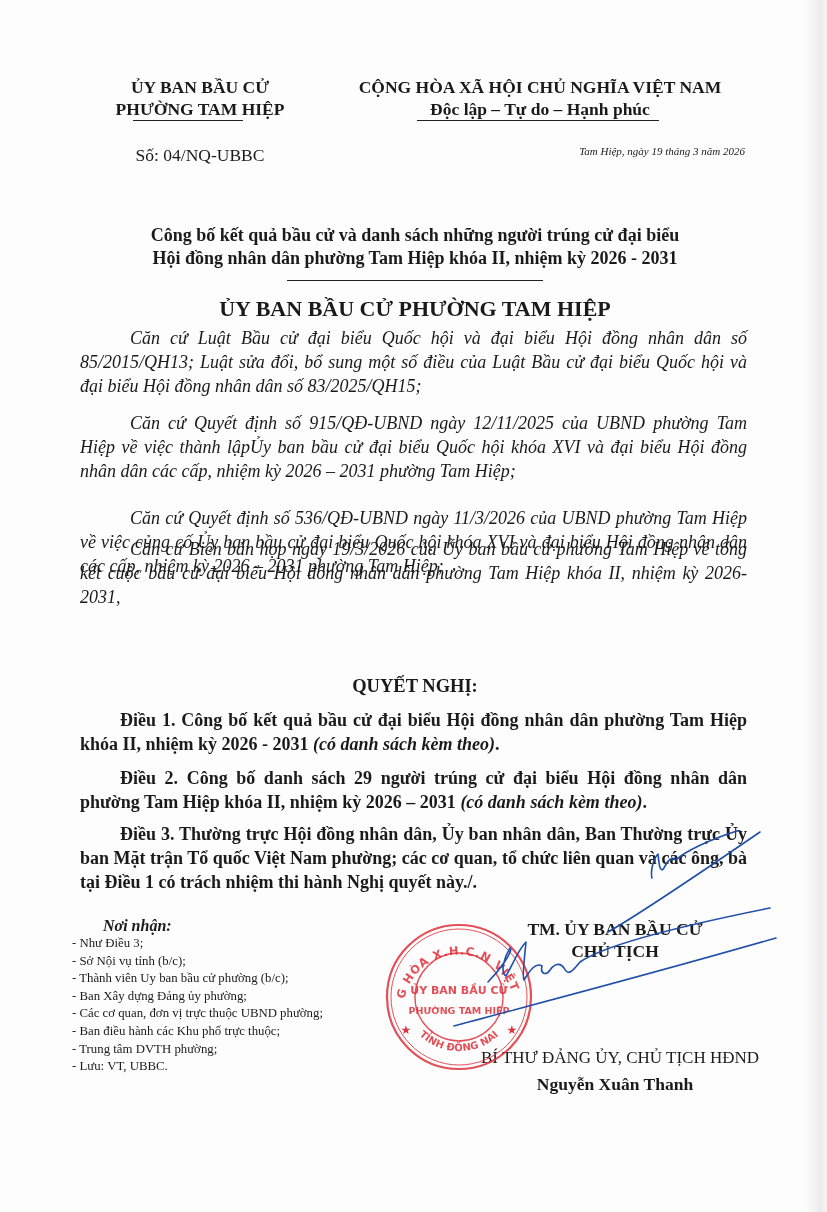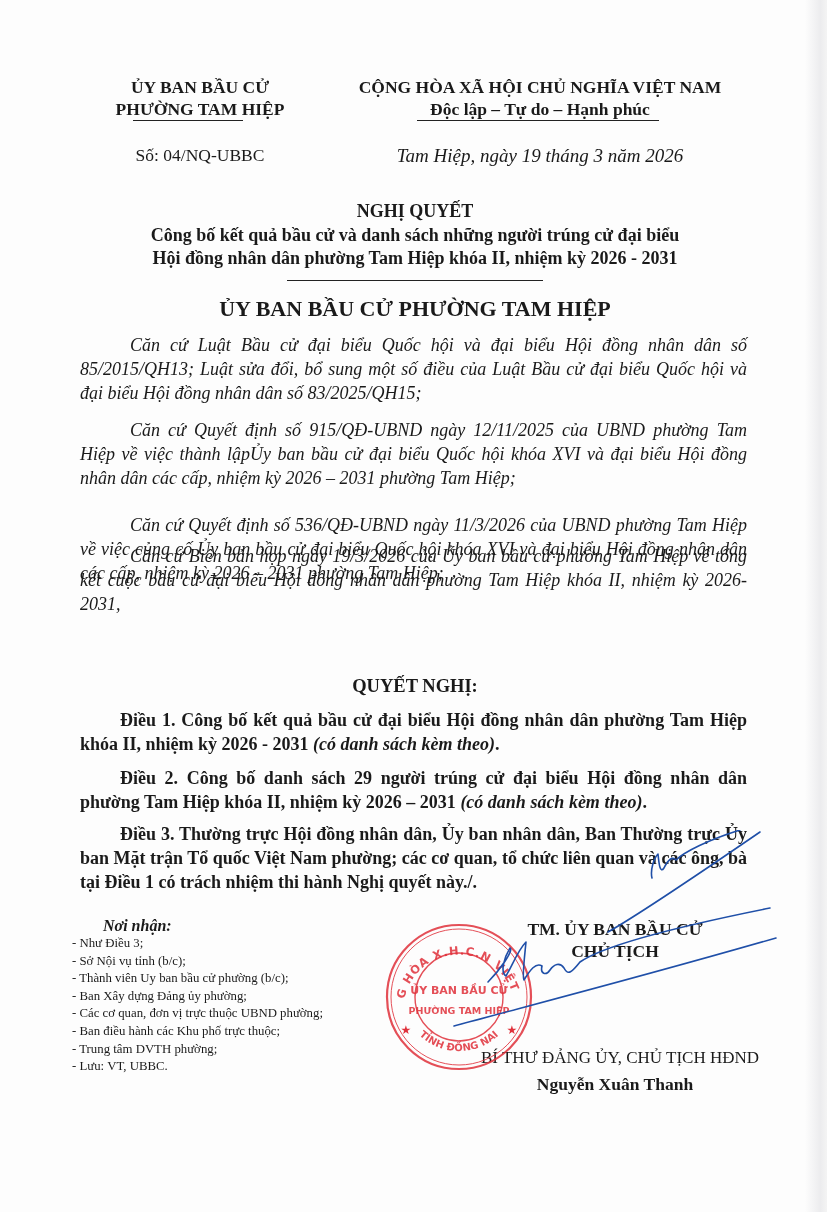--- a/index.html
+++ b/index.html
@@ -18,31 +18,31 @@
   .abs { position: absolute; }
   .center { text-align: center; }
   .bold { font-weight: bold; }
   .ital { font-style: italic; }
 
   
   .hdr-left { left: 95px; top: 76px; width: 210px; font-size: 17.5px; line-height: 22px; }
   .hdr-right { left: 335px; top: 76px; width: 410px; font-size: 17.5px; line-height: 22px; }
   .rule { position: absolute; height: 1px; background: #222; }
   .docno { left: 95px; top: 145px; width: 210px; font-size: 17.5px; }
-  .dateline { left: 335px; top: 145px; width: 410px; font-size: 19px; }
+  .dateline { left: 335px; top: 145px; width: 410px; font-size: 11px; text-align: right; }
 
   
   .title { left: 80px; top: 200px; width: 670px; font-size: 18px; line-height: 23px; }
   .subtitle { left: 80px; top: 224px; width: 670px; font-size: 18px; line-height: 23px; }
   .body-heading { left: 80px; top: 296px; width: 670px; font-size: 22px; }
 
   
   .para {
     left: 80px; width: 667px; font-size: 18px; line-height: 24px;
-    text-align: justify; text-indent: 50px; margin-top: 7px;
+    text-align: justify; text-indent: 50px;
   }
   .p1 { top: 326px; }
   .p2 { top: 411px; }
   .p3 { top: 506px; }
   .p4 { top: 537px; }
 
   .qn-heading { left: 80px; top: 676px; width: 670px; font-size: 18.5px; }
   .art { left: 80px; width: 667px; font-size: 18px; line-height: 24px; text-align: justify; text-indent: 40px; font-weight: bold; }
   .a1 { top: 708px; }
   .a2 { top: 766px; }
@@ -74,21 +74,20 @@
 
   <div class="abs hdr-right center bold">
     <div>CỘNG HÒA XÃ HỘI CHỦ NGHĨA VIỆT NAM</div>
     <div>Độc lập – Tự do – Hạnh phúc</div>
   </div>
   <div class="rule" style="left:417px; top:120px; width:242px;"></div>
 
   <div class="abs docno center">Số: 04/NQ-UBBC</div>
   <div class="abs dateline center ital">Tam Hiệp, ngày 19 tháng 3 năm 2026</div>
 
-  <div class="abs title center bold">NGHỊ QUYẾT</div>
   <div class="abs subtitle center bold">
     <div>Công bố kết quả bầu cử và danh sách những người trúng cử đại biểu</div>
     <div>Hội đồng nhân dân phường Tam Hiệp khóa II, nhiệm kỳ 2026 - 2031</div>
   </div>
   <div class="rule" style="left:287px; top:280px; width:256px;"></div>
 
   <div class="abs body-heading center bold">ỦY BAN BẦU CỬ PHƯỜNG TAM HIỆP</div>
 
   <div class="abs para ital p1">Căn cứ Luật Bầu cử đại biểu Quốc hội và đại biểu Hội đồng nhân dân số 85/2015/QH13; Luật sửa đổi, bổ sung một số điều của Luật Bầu cử đại biểu Quốc hội và đại biểu Hội đồng nhân dân số 83/2025/QH15;</div>
   <div class="abs para ital p2">Căn cứ Quyết định số 915/QĐ-UBND ngày 12/11/2025 của UBND phường Tam Hiệp về việc thành lậpỦy ban bầu cử đại biểu Quốc hội khóa XVI và đại biểu Hội đồng nhân dân các cấp, nhiệm kỳ 2026 – 2031 phường Tam Hiệp;</div>

